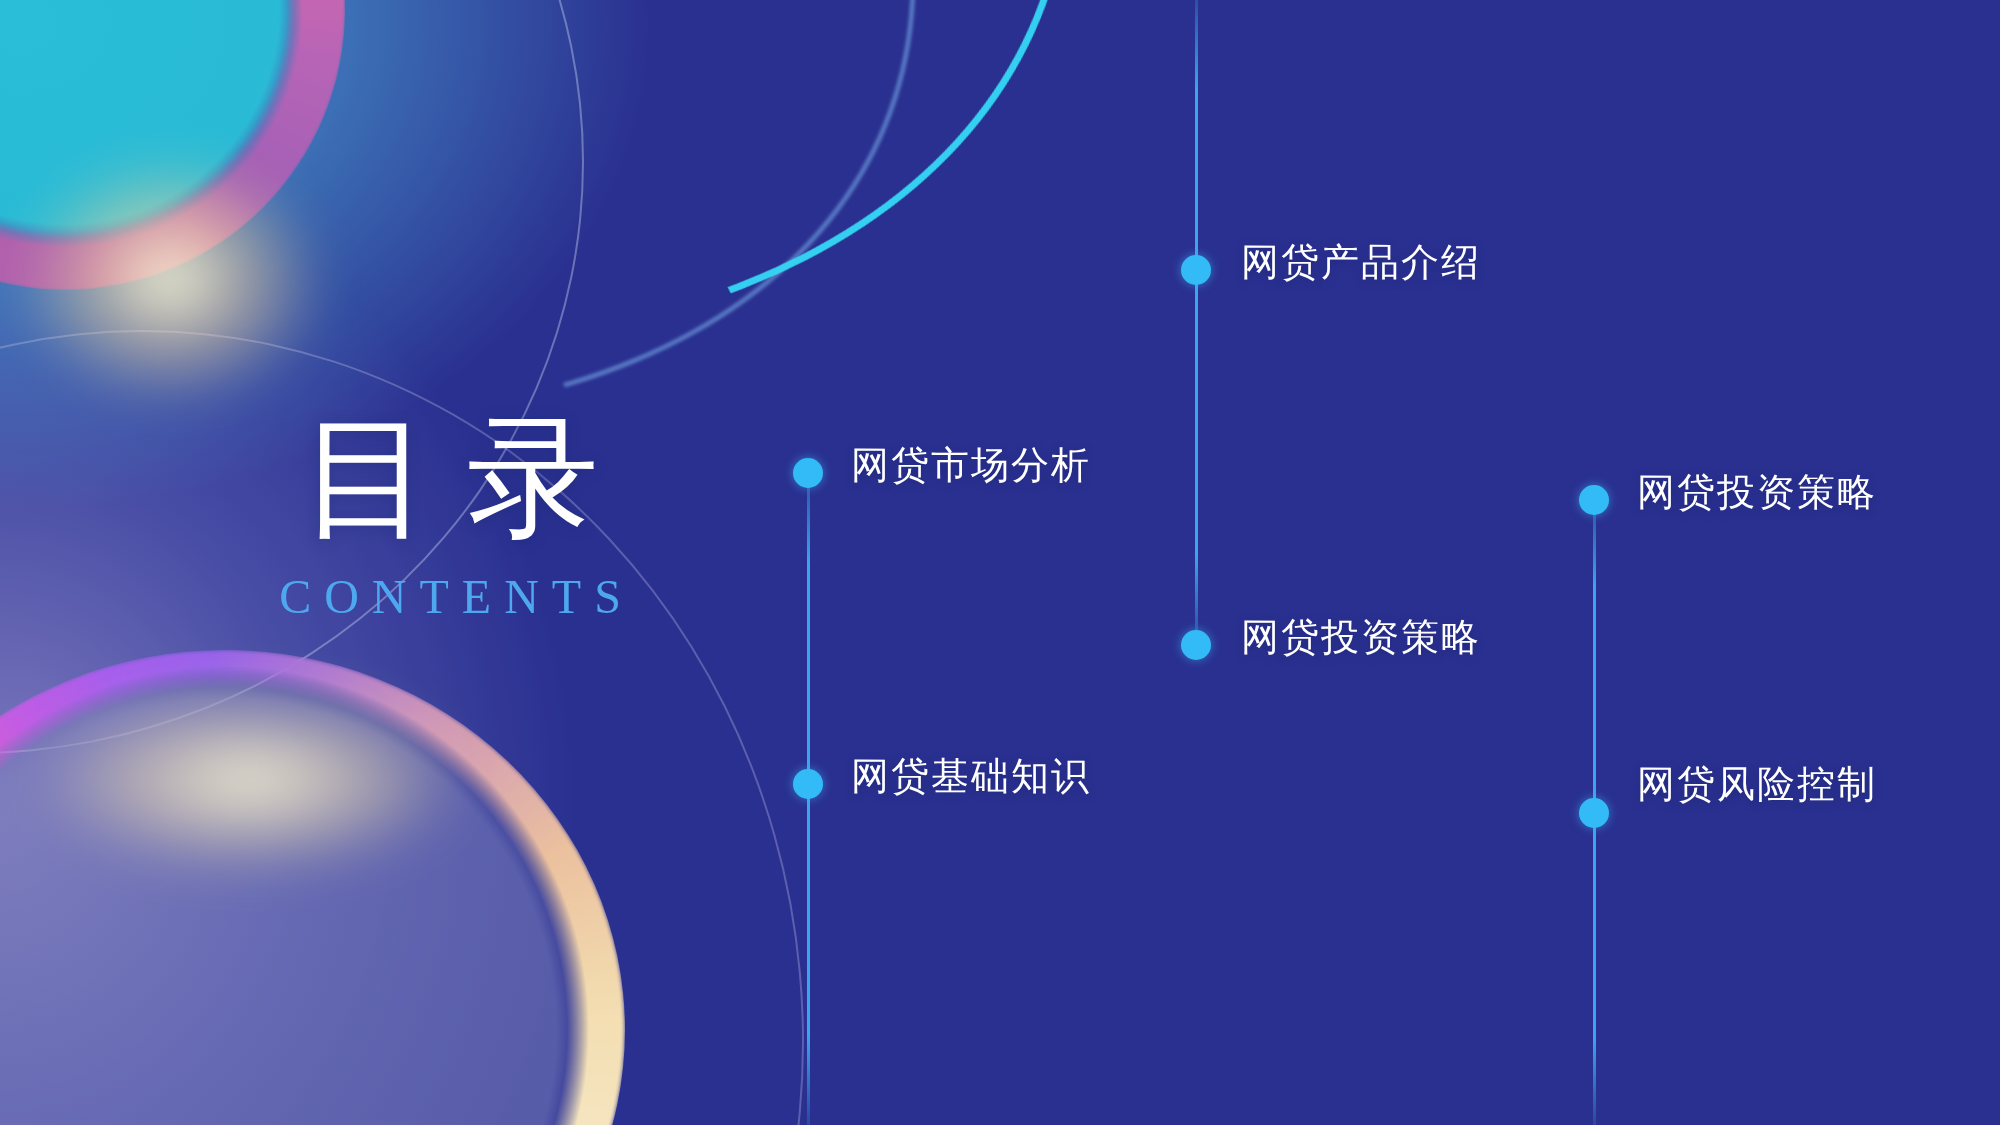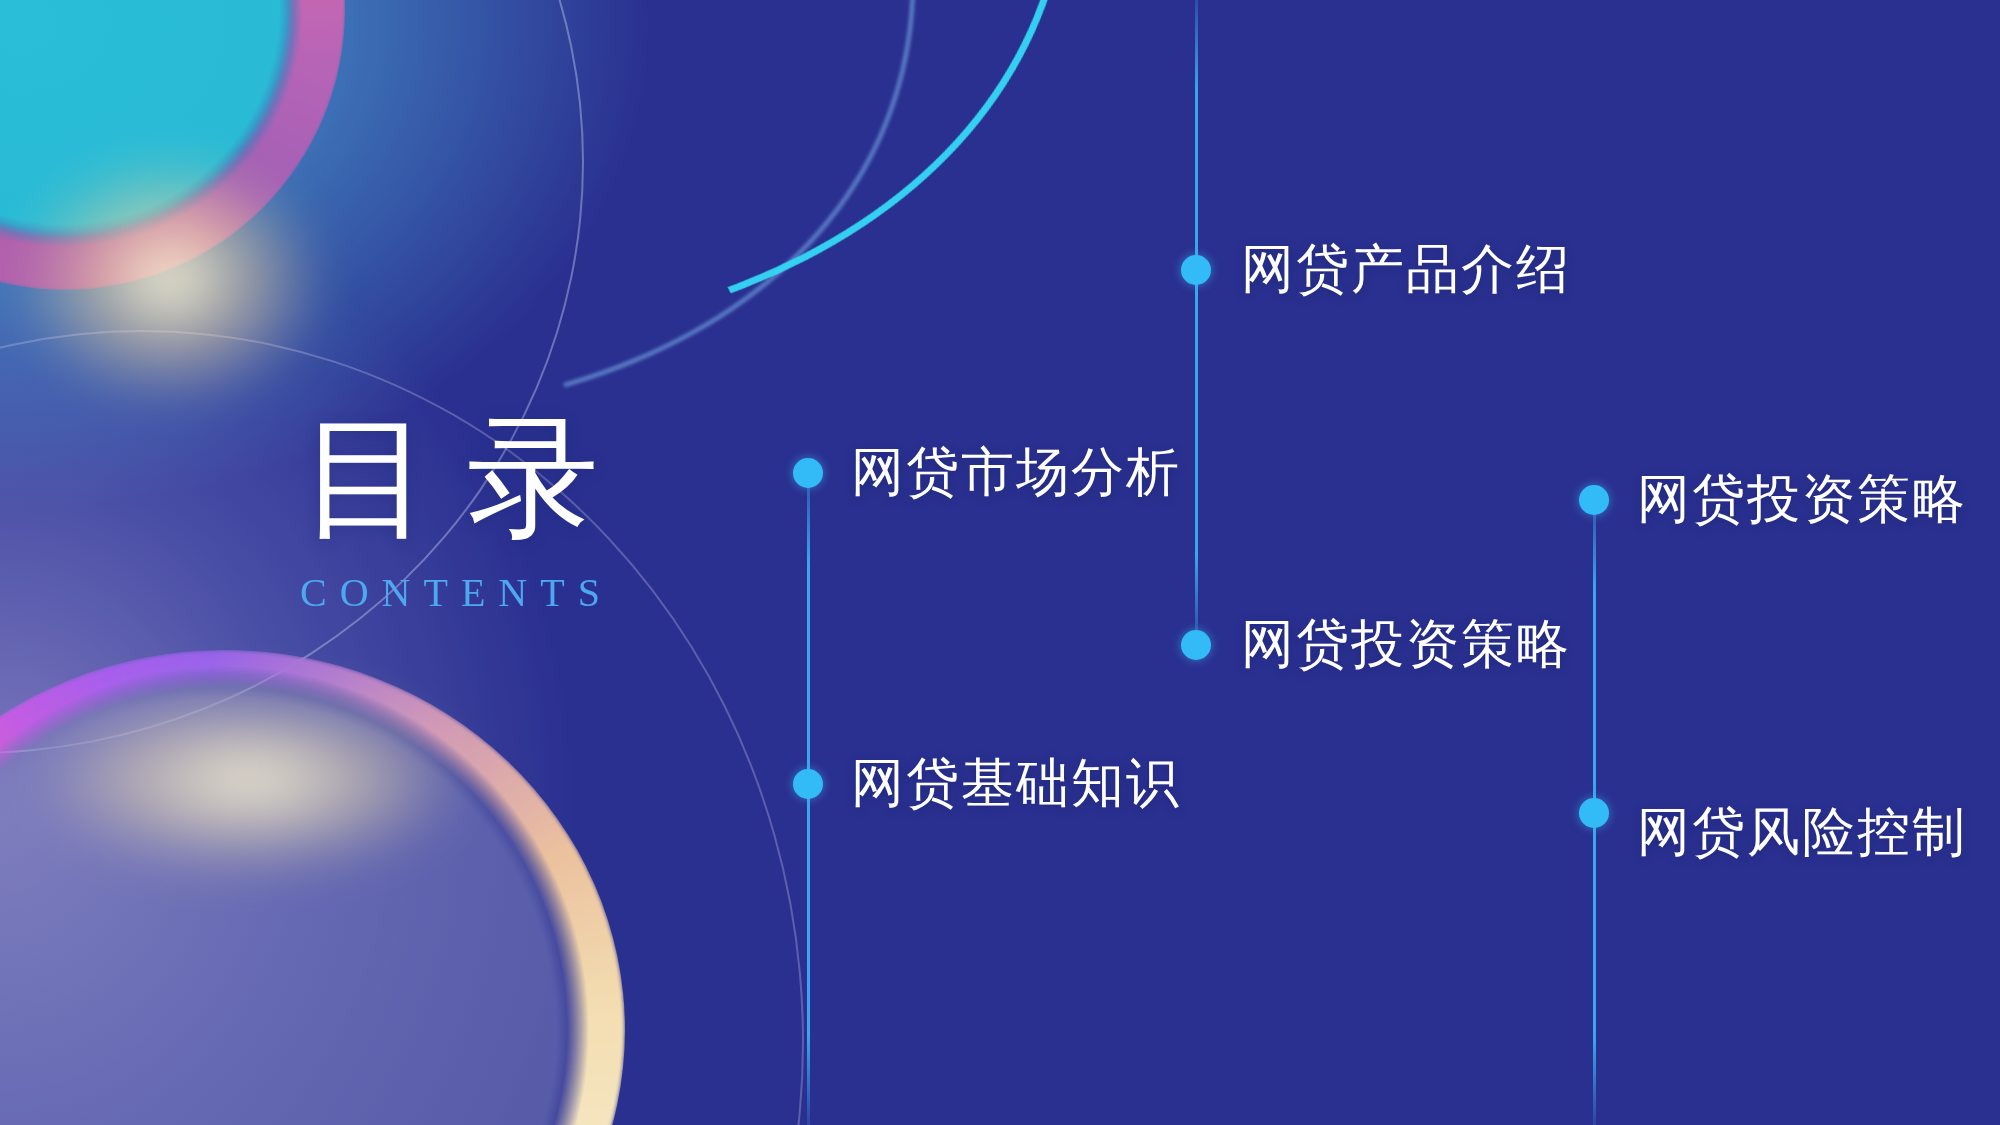--- a/index.html
+++ b/index.html
@@ -172,21 +172,21 @@
     letter-spacing: 34px;
     text-indent: 34px;
     font-weight: 400;
     text-shadow: 0 2px 14px rgba(20,40,110,0.35);
     white-space: nowrap;
     margin-top: 36px;
   }
   .title-sub {
     margin-top: 18px;
     color: #4ea8f0;
-    font-size: 40px;
+    font-size: 48px;
     letter-spacing: 13px;
     text-indent: 13px;
     font-weight: 400;
     white-space: nowrap;
   }
 
   
   .col-line {
     position: absolute;
     width: 3px;
@@ -195,21 +195,21 @@
   }
   .dot {
     position: absolute;
     border-radius: 50%;
     background: #33bbf7;
     box-shadow: 0 0 10px rgba(60,190,250,0.55);
   }
   .entry-label {
     position: absolute;
     color: #ffffff;
-    font-size: 53px;
+    font-size: 38px;
     line-height: 1;
     letter-spacing: 2px;
     white-space: nowrap;
     text-shadow: 0 2px 10px rgba(15,30,90,0.4);
   }
 </style>
 </head>
 <body>
 
 <div id="slide">
@@ -244,16 +244,16 @@
       <div class="entry-label" style="left: 1241px; top: 243px;">网贷产品介绍</div>
       <div class="dot" style="left: 793px; top: 458px; width: 30px; height: 30px;"></div>
       <div class="entry-label" style="left: 851px; top: 446px;">网贷市场分析</div>
       <div class="dot" style="left: 1181px; top: 630px; width: 30px; height: 30px;"></div>
       <div class="entry-label" style="left: 1241px; top: 618px;">网贷投资策略</div>
       <div class="dot" style="left: 1579px; top: 485px; width: 30px; height: 30px;"></div>
       <div class="entry-label" style="left: 1637px; top: 473px;">网贷投资策略</div>
       <div class="dot" style="left: 793px; top: 769px; width: 30px; height: 30px;"></div>
       <div class="entry-label" style="left: 851px; top: 757px;">网贷基础知识</div>
       <div class="dot" style="left: 1579px; top: 798px; width: 30px; height: 30px;"></div>
-      <div class="entry-label" style="left: 1637px; top: 806px;">网贷风险控制</div>
+      <div class="entry-label" style="left: 1637px; top: 765px;">网贷风险控制</div>
     </div>
 
 </div>
 
 </body></html>

